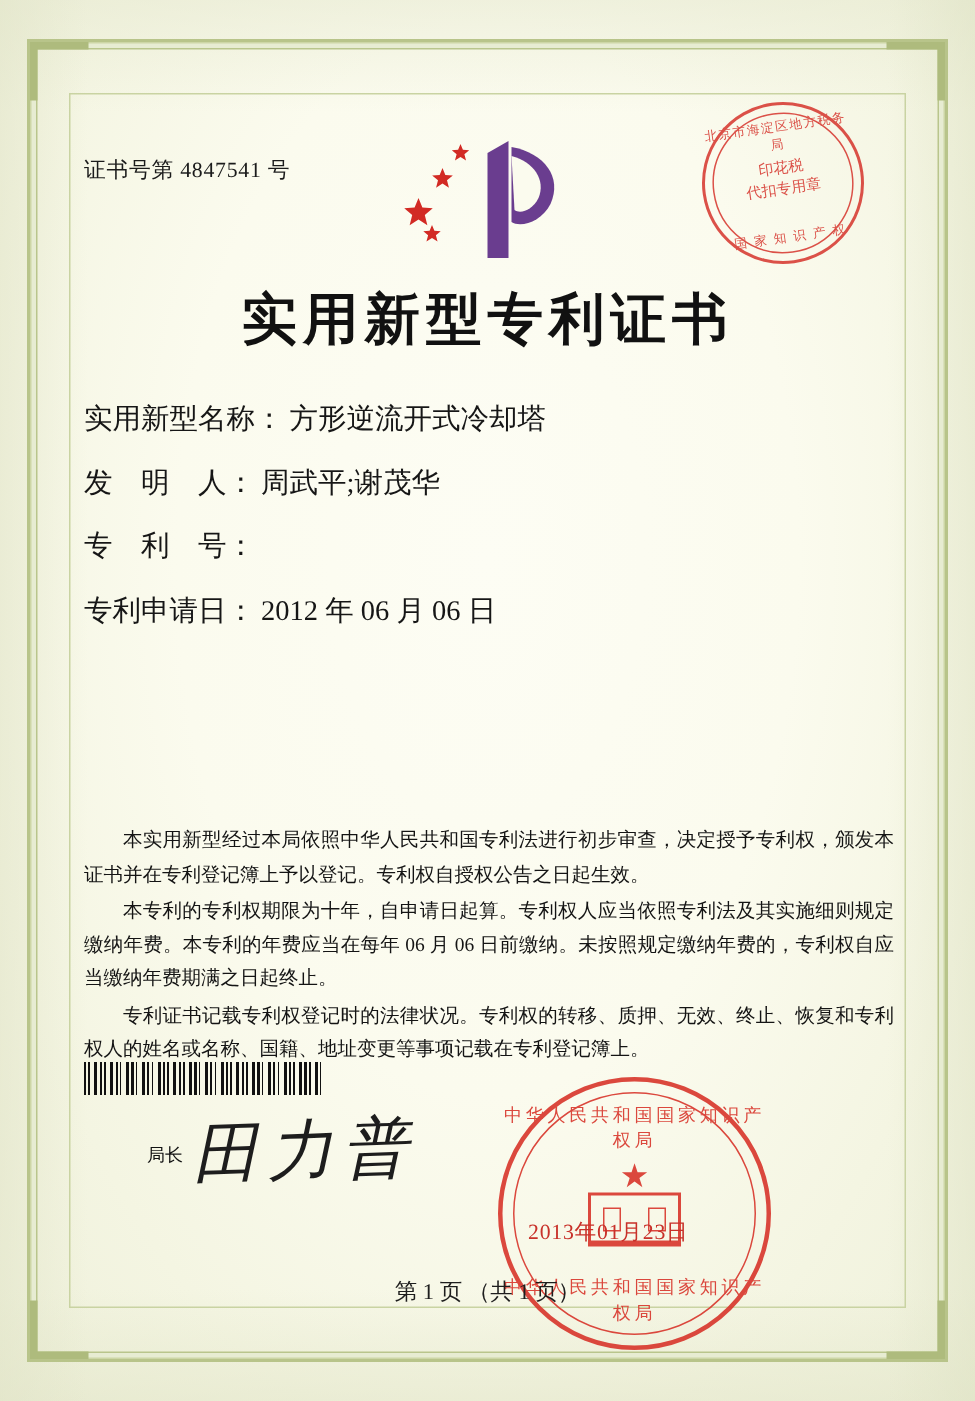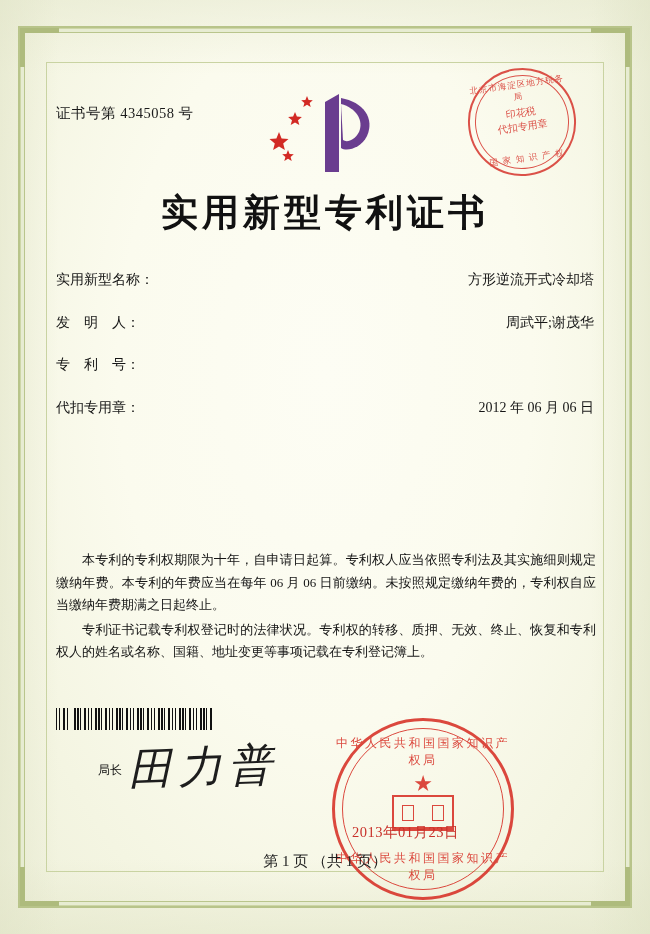--- a/index.html
+++ b/index.html
@@ -142,24 +142,23 @@
   #fields {
     position: absolute;
     left: 56px;
     top: 270px;
     right: 56px;
   }
   .field-row {
     display: flex;
     align-items: baseline;
     margin-bottom: 22.5px;
-    font-size: 14px;
+    font-size: 19px;
     color: #161616;
     line-height: 20px;
-    text-align: right;
   }
   .field-label {
     white-space: pre;
     flex: 0 0 auto;
   }
   .field-value {
     margin-left: 4px;
     flex: 1 1 auto;
   }
 
@@ -291,21 +290,20 @@
   }
 
   #seal-date {
     position: absolute;
     left: 352px;
     top: 812px;
     font-size: 14.5px;
     color: #c8312a;
     letter-spacing: 0.5px;
     white-space: nowrap;
-    margin-top: 11px;
   }
 
   #page-footer {
     position: absolute;
     left: 0; right: 0;
     top: 852px;
     text-align: center;
     font-size: 15px;
     color: #1d1d1d;
   }
@@ -318,21 +316,21 @@
   <div id="paper-tint"></div>
 
   <div id="border-frame">
     <div id="border-frame-inner"></div>
   </div>
   <div class="corner tl"></div>
   <div class="corner tr"></div>
   <div class="corner bl"></div>
   <div class="corner br"></div>
 
-  <div id="cert-number">证书号第 4345058 号</div>
+  <div id="cert-number">证书号第 4847541 号</div>
 
   <div id="emblem">
     <svg viewBox="0 0 130 88" width="130" height="88" aria-hidden="true">
 
       <g fill="#d22a24">
         <polygon points="24,44 26.6,50.4 33.5,50.9 28.2,55.4 29.9,62.1 24,58.4 18.1,62.1 19.8,55.4 14.5,50.9 21.4,50.4"></polygon>
         <polygon points="40,24 41.9,28.6 46.9,29 43,32.2 44.3,37.1 40,34.4 35.7,37.1 37,32.2 33.1,29 38.1,28.6"></polygon>
         <polygon points="52,8 53.6,11.9 57.8,12.2 54.6,14.9 55.7,19 52,16.7 48.3,19 49.4,14.9 46.2,12.2 50.4,11.9"></polygon>
         <polygon points="33,62 34.6,65.9 38.8,66.2 35.6,68.9 36.7,73 33,70.7 29.3,73 30.4,68.9 27.2,66.2 31.4,65.9"></polygon>
       </g>
@@ -358,26 +356,27 @@
       <span class="field-value">方形逆流开式冷却塔</span>
     </div>
     <div class="field-row">
       <span class="field-label">发　明　人：</span>
       <span class="field-value">周武平;谢茂华</span>
     </div>
     <div class="field-row">
       <span class="field-label">专　利　号：</span>
     </div>
     <div class="field-row">
-      <span class="field-label">代扣专用章：</span>
+      <span class="field-label">专利申请日：</span>
       <span class="field-value">2012 年 06 月 06 日</span>
     </div>
   </div>
 
   <div id="body-text">
+    <p>本实用新型经过本局依照中华人民共和国专利法进行初步审查，决定授予专利权，颁发本证书并在专利登记簿上予以登记。专利权自授权公告之日起生效。</p>
     <p>本专利的专利权期限为十年，自申请日起算。专利权人应当依照专利法及其实施细则规定缴纳年费。本专利的年费应当在每年 06 月 06 日前缴纳。未按照规定缴纳年费的，专利权自应当缴纳年费期满之日起终止。</p>
     <p>专利证书记载专利权登记时的法律状况。专利权的转移、质押、无效、终止、恢复和专利权人的姓名或名称、国籍、地址变更等事项记载在专利登记簿上。</p>
   </div>
 
   <div id="barcode"></div>
 
   <div id="director-label">局长</div>
   <div id="signature">田力普</div>
 
   <div id="official-seal">

